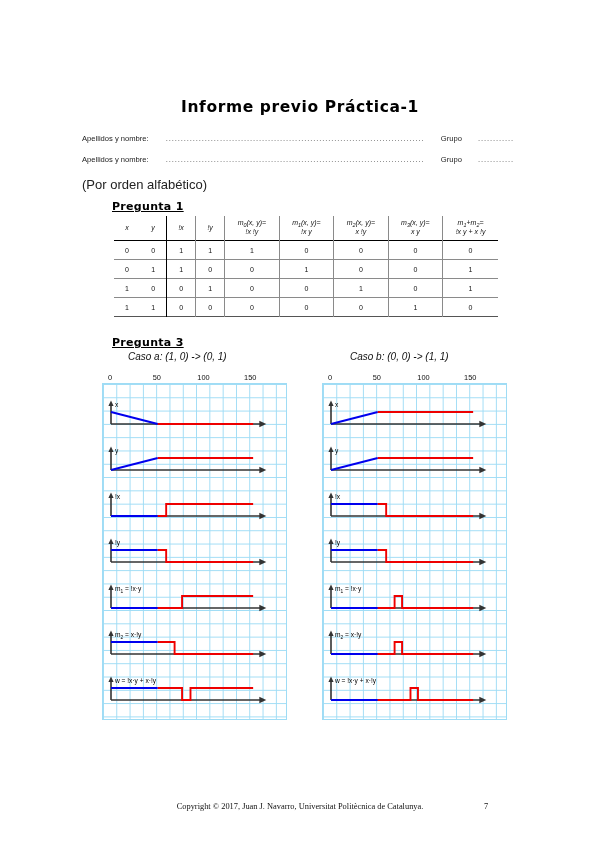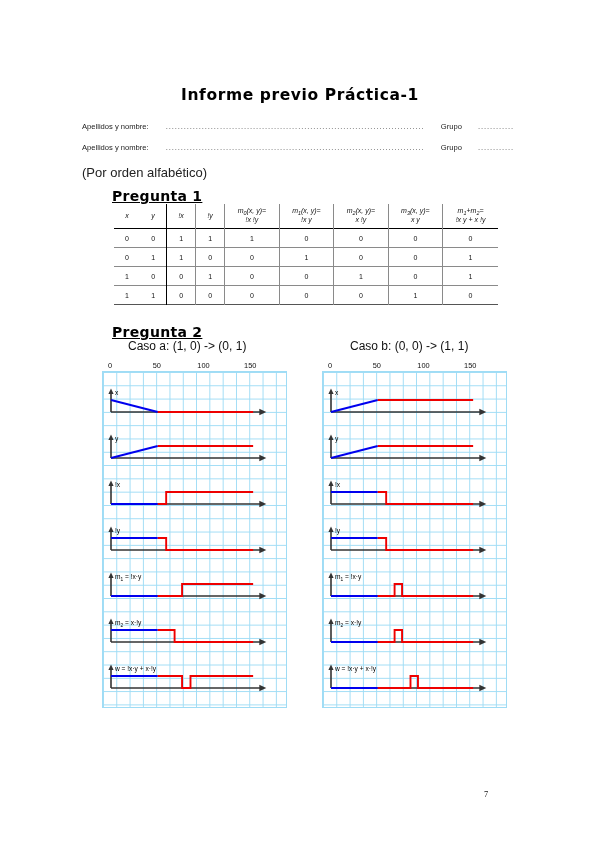--- a/index.html
+++ b/index.html
@@ -5,21 +5,21 @@
   html,body{margin:0;padding:0;}
   body{
     width:600px;height:848px;
     background:#ffffff;
     font-family:"Liberation Sans", sans-serif;
     color:#000;
     position:relative;
     overflow:hidden;
   }
   .page{
-    position:absolute; left:0; top:4px; width:600px; height:632px;
+    position:absolute; left:0; top:16px; width:600px; height:632px;
     background:#fff;
   }
 
   
   #doc-title{
     position:absolute; left:0; top:82px; width:600px;
     text-align:center;
     font-family:"DejaVu Sans", sans-serif;
     font-weight:bold;
     font-size:15.5px;
@@ -50,21 +50,21 @@
   #alpha-note{
     position:absolute; left:82px; top:161px;
     font-size:13px; color:#222;
   }
 
   
   .section-head{
     position:absolute; left:112px;
     font-family:"DejaVu Sans", sans-serif;
     font-weight:bold;
-    font-size:14px;
+    font-size:11px;
     text-decoration:underline;
     letter-spacing:0.3px;
   }
   #head-p1{top:184px;}
   #head-p2{top:320px;}
 
   
   #truth-table{
     position:absolute; left:114px; top:200px;
     width:384px;
@@ -85,21 +85,21 @@
   #truth-table tbody tr:last-child{ border-bottom:0.8px solid #555; }
   .vline{ border-left:0.7px solid #8a8a8a; }
   .vline-thick{ border-left:1.5px solid #000; }
   .col-x{width:30px;} .col-y{width:30px;}
   .col-nx{width:32px;} .col-ny{width:32px;}
   .col-m{width:60px;}
   sub{font-size:5.4px; vertical-align:baseline; position:relative; top:1.6px;}
 
   
   .caso{
-    position:absolute; font-size:12px; color:#111;
+    position:absolute; font-size:10px; color:#111;font-style:italic;
   }
   #caso-a{left:128px; top:335px;}
   #caso-b{left:350px; top:335px;text-align:center;}
 
   
   .panel{
     position:absolute;
     top:367px;
     width:185px; height:337px;
     background:#ffffff;
@@ -252,21 +252,21 @@
           <td class="col-ny vline">0</td>
           <td class="col-m vline">0</td>
           <td class="col-m vline">0</td>
           <td class="col-m vline">0</td>
           <td class="col-m vline">1</td>
           <td class="col-m vline">0</td>
         </tr>
       </tbody>
   </table>
 
-  <div class="section-head" id="head-p2">Pregunta 2</div>
+  <div class="section-head" id="head-p2">Pregunta 3</div>
   <div class="caso" id="caso-a">Caso a: (1, 0) -&gt; (0, 1)</div>
   <div class="caso" id="caso-b">Caso b: (0, 0) -&gt; (1, 1)</div>
 
   <div class="axis-ticks" id="ticks-a">
       <span class="tick" style="left: 8px;">0</span>
       <span class="tick" style="left: 54.7568px;">50</span>
       <span class="tick" style="left: 101.514px;">100</span>
       <span class="tick" style="left: 148.27px;">150</span>
     </div>
   <div class="axis-ticks" id="ticks-b">
@@ -404,15 +404,16 @@
           <polygon points="5.4,298 10.6,298 8,292.5" fill="#333333"></polygon>
           <path d="M 8 316 L 157.2972972972973 316" stroke="#333333" stroke-width="1.4" fill="none"></path>
           <polygon points="156.2972972972973,312.8 156.2972972972973,319.2 163.2972972972973,316" fill="#333333"></polygon>
           <path d="M 8.00 316.00 L 54.76 316.00" stroke="#0000ee" stroke-width="1.9" fill="none" stroke-linejoin="miter"></path>
           <path d="M 54.76 316.00 L 87.49 316.00 L 87.49 304.00 L 94.97 304.00 L 94.97 316.00 L 150.14 316.00" stroke="#ee0000" stroke-width="1.9" fill="none" stroke-linejoin="miter"></path>
           <text x="12" y="299" class="sig-label">w = !x·y + x·!y</text>
         </g>
       </svg>
   </div>
 
+  <div id="footer-copy">Copyright © 2017, Juan J. Navarro, Universitat Politècnica de Catalunya.</div>
   <div id="footer-page">7</div>
 
 </div>
 
 </body></html>

